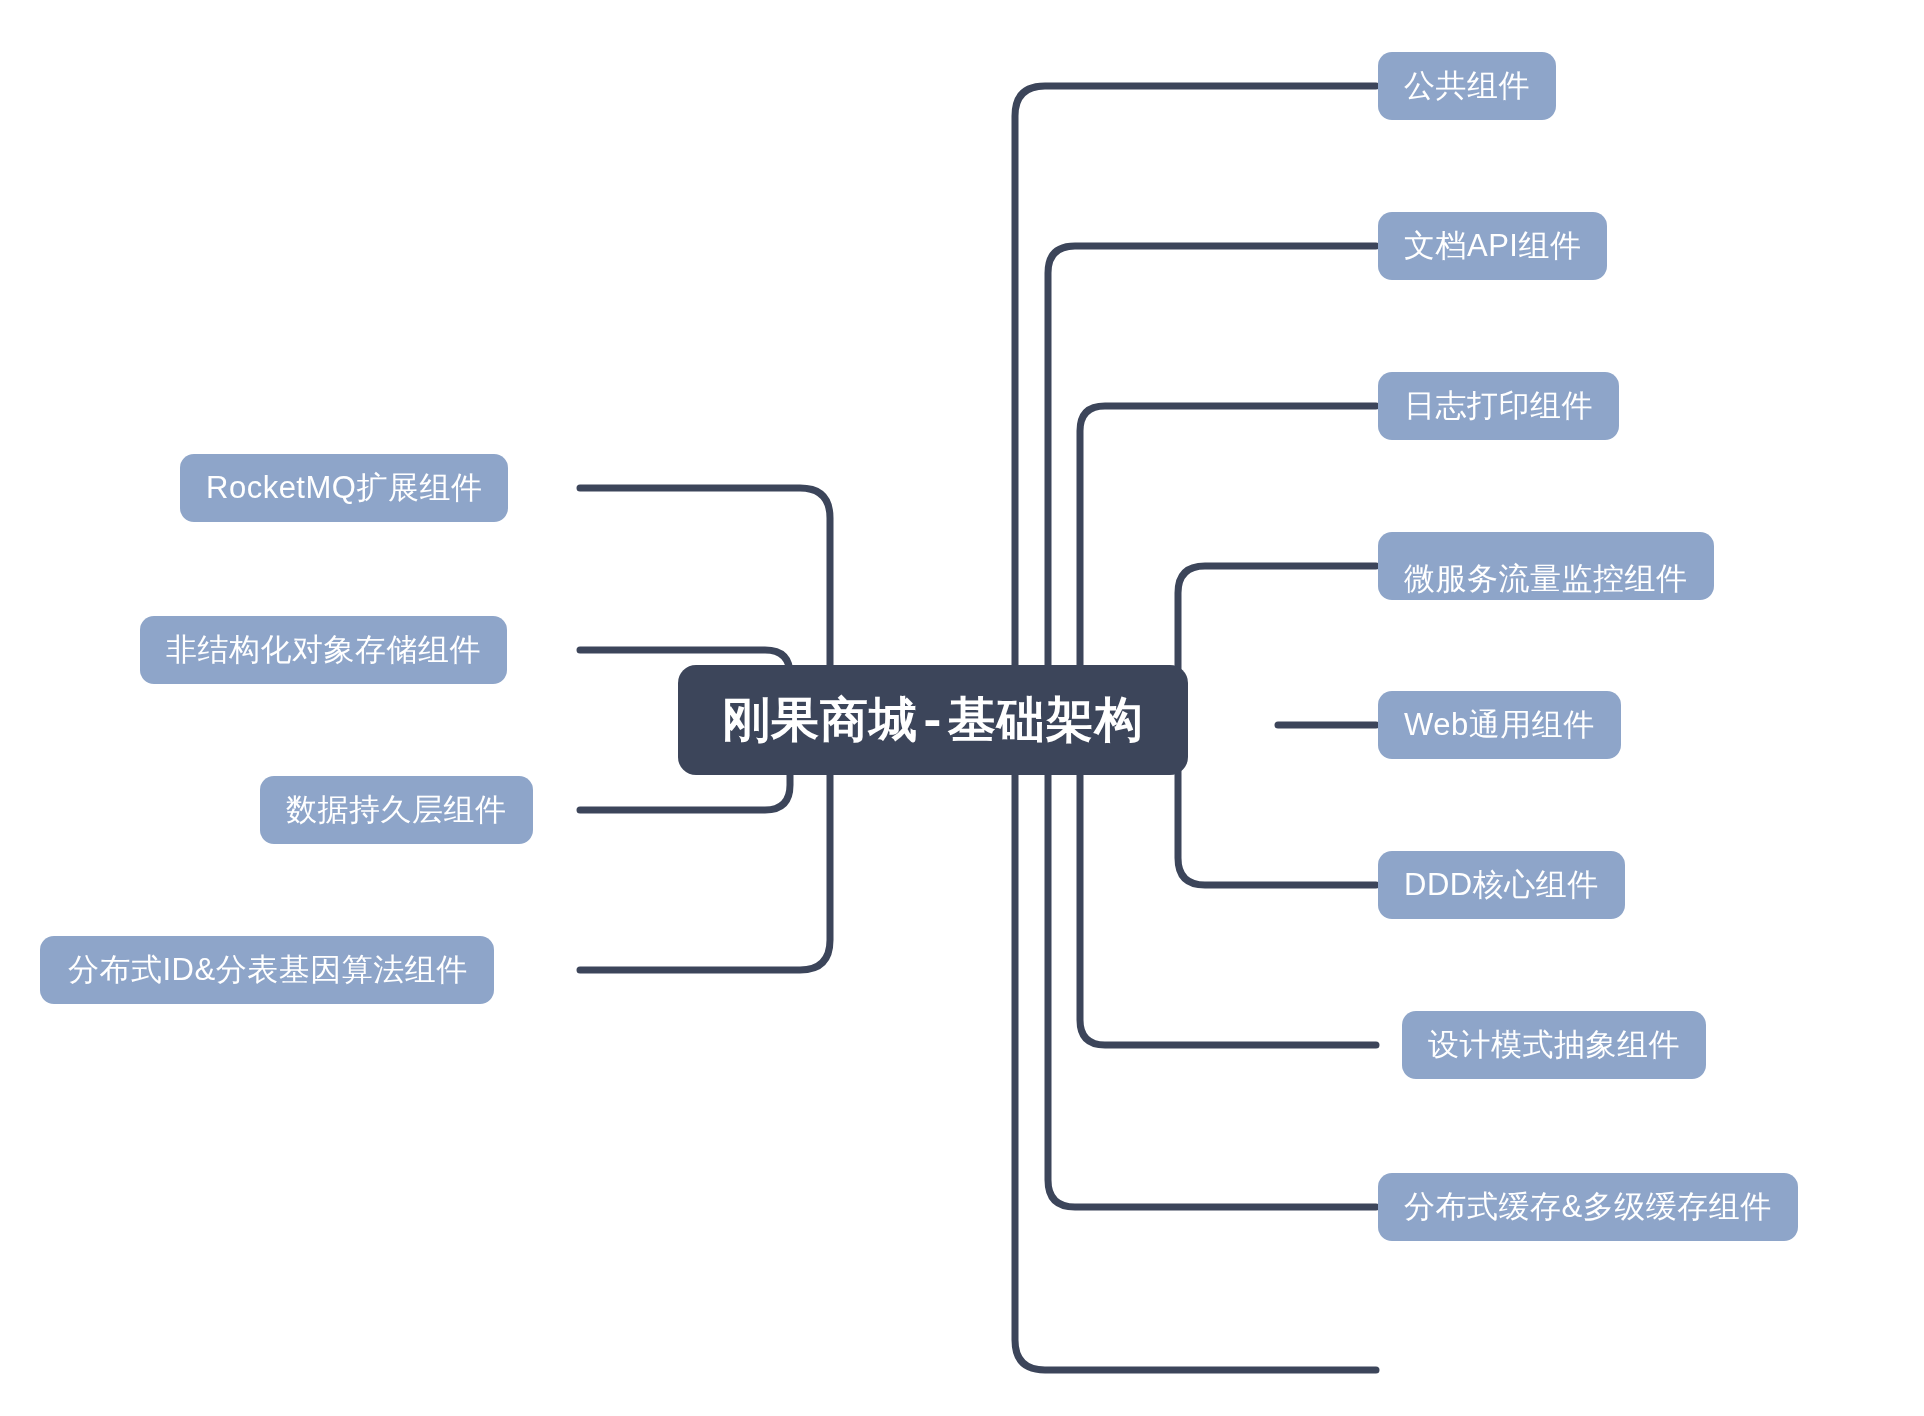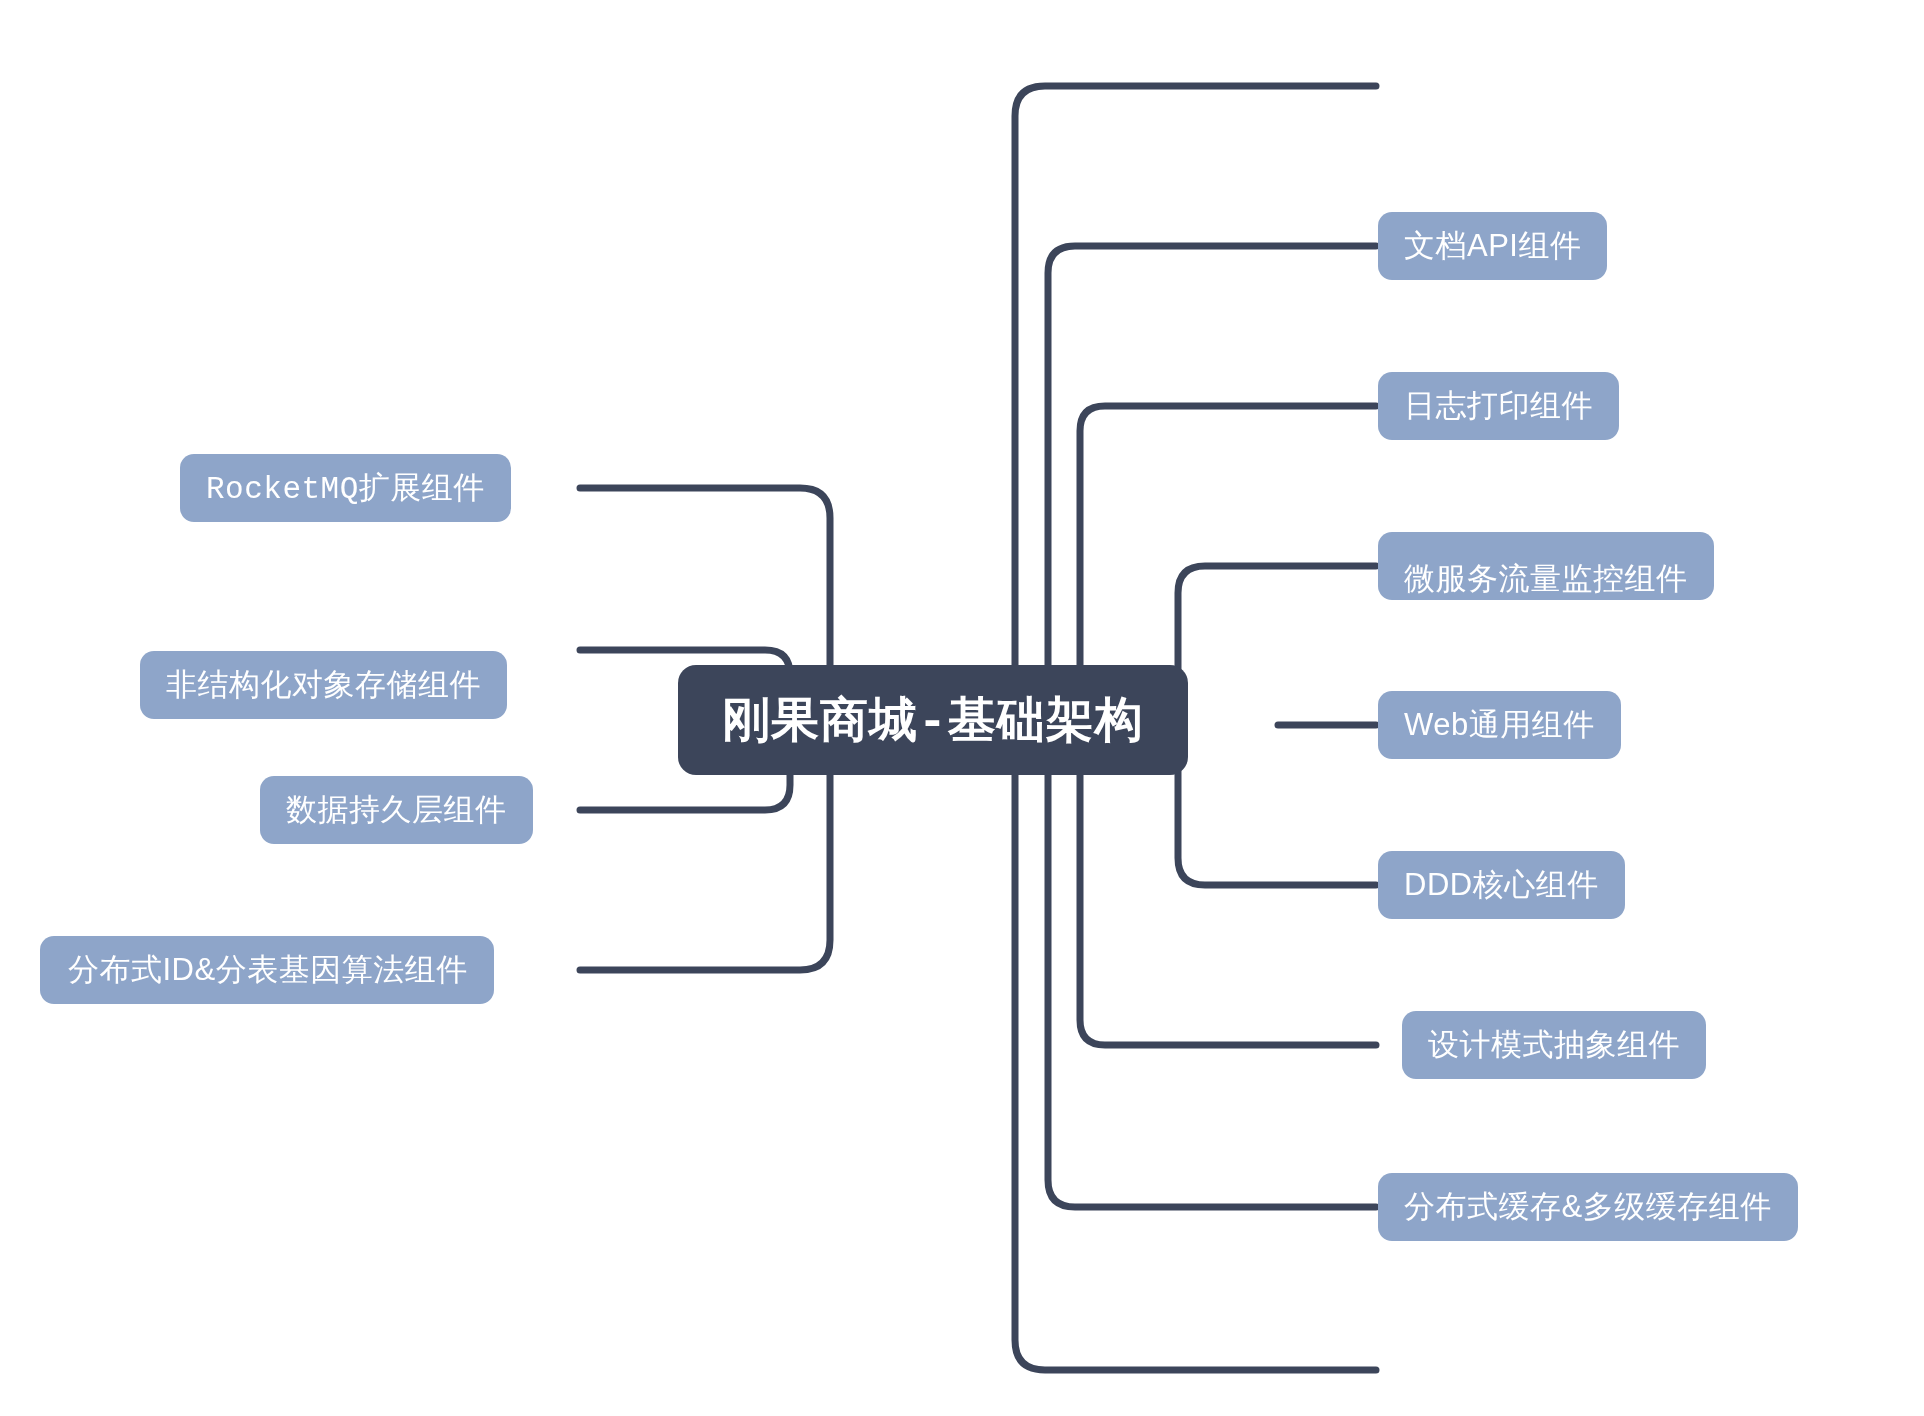--- a/index.html
+++ b/index.html
@@ -77,36 +77,39 @@
 
       <path d="M 1376 725 L 1278 725"></path>
 
     </g>
   </svg>
 
   <div class="node root" style="left:678px; top:665px;">
     <span class="node-label">刚果商城-基础架构</span>
   </div>
 
-  <div class="node branch" style="left:180px; top:454px;font-family:Liberation Mono, monospace;">
+  <div class="node branch" style="left:180px; top:454px;">
     <span class="node-label">RocketMQ扩展组件</span>
   </div>
 
-  <div class="node branch" style="left:140px; top:616px;margin-top:35px;">
+  <div class="node branch" style="left:140px; top:616px;">
     <span class="node-label">非结构化对象存储组件</span>
   </div>
 
   <div class="node branch" style="left:260px; top:776px;">
     <span class="node-label">数据持久层组件</span>
   </div>
 
   <div class="node branch" style="left:40px; top:936px;padding-left:28px;">
     <span class="node-label">分布式ID&amp;分表基因算法组件</span>
   </div>
 
+  <div class="node branch" style="left:1378px; top:52px;">
+    <span class="node-label">公共组件</span>
+  </div>
 
   <div class="node branch" style="left:1378px; top:212px;">
     <span class="node-label">文档API组件</span>
   </div>
 
   <div class="node branch" style="left:1378px; top:372px;">
     <span class="node-label">日志打印组件</span>
   </div>
 
   <div class="node branch" style="left:1378px; top:532px;align-items:flex-end;">

